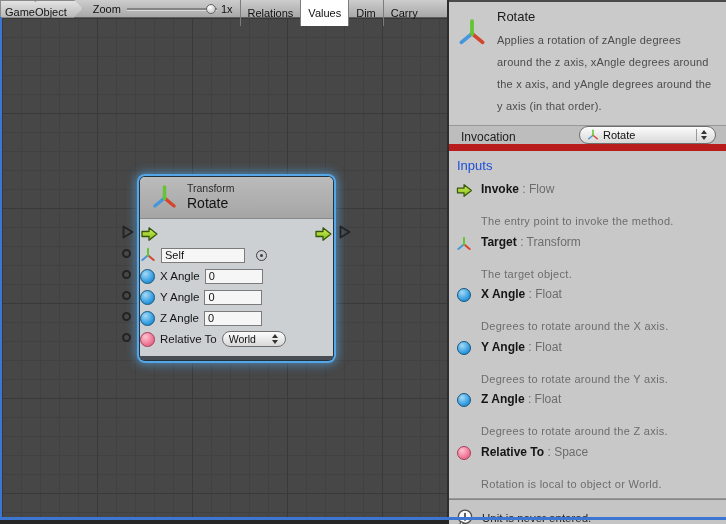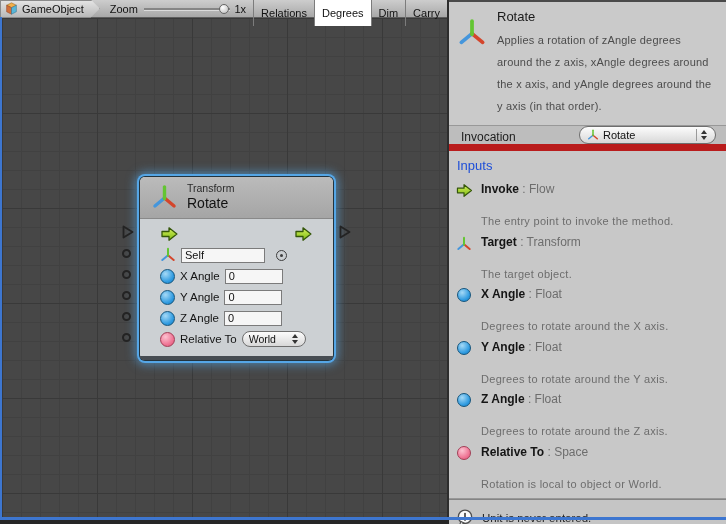--- a/index.html
+++ b/index.html
@@ -7,21 +7,21 @@
   #screen { position:relative; width:726px; height:524px; background:#262626; overflow:hidden;
             font-family:"Liberation Sans","DejaVu Sans",sans-serif; }
 
   
   .toolbar { position:absolute; left:0; top:0; width:447px; height:18px;
              background:linear-gradient(#cdcdcd,#a8a8a8); border-bottom:1px solid #5e5e5e;
              display:flex; align-items:center; font-size:11px; color:#111; z-index:5; }
   .breadcrumb { height:18px; display:flex; align-items:center; gap:4px; padding:0 16px 0 5px;
                 background:linear-gradient(#e6e6e6,#b6b6b6);
                 clip-path:polygon(0 0, calc(100% - 9px) 0, 100% 50%, calc(100% - 9px) 100%, 0 100%);
-                box-shadow:inset 0 0 0 1px #8a8a8a; }
+                box-shadow:inset 0 0 0 1px #8a8a8a;flex-direction:column; }
   .zoom-label { margin-left:10px; }
   .slider { position:relative; width:90px; height:18px; margin:0 4px 0 6px; }
   .slider .track { position:absolute; left:0; right:0; top:8px; height:2px; background:#858585;
                    box-shadow:0 1px 0 rgba(255,255,255,.5); }
   .slider .knob { position:absolute; right:1px; top:4px; width:10px; height:10px; border-radius:50%;
                   border:1px solid #666;
                   background:radial-gradient(circle at 35% 30%, #ffffff, #cecece 70%, #adadad); }
   .zoom-value { margin-right:5px; }
   .tb-buttons { display:flex; height:18px; margin-left:2px; flex:1; }
   .tb-btn { display:flex; align-items:center; padding:13px 7px; border-left:1px solid #7c7c7c; height:18px;
@@ -43,21 +43,21 @@
   .divider { position:absolute; left:447px; top:0; width:2px; height:517px; background:#2d2d2d; z-index:5; }
 
   
   .node { position:absolute; left:138px; top:159px; width:193px; border-radius:5px; background:#ccd0d3;
           box-shadow:0 0 0 1px #22333d, 0 0 0 3px #55a6e6, 0 0 10px 5px rgba(85,166,230,.6); }
   .node-header { height:42px; background:linear-gradient(#bbbbbb,#a5a5a5); border-bottom:1px solid #898989;
                  border-radius:5px 5px 0 0; display:flex; align-items:center; gap:9px; padding:0 4px 0 11px; }
   .nh-text { display:flex; flex-direction:column; line-height:1.25; }
   .nh-cat { font-size:10.5px; color:#2c2c2c; }
   .nh-title { font-size:14px; color:#121212; }
-  .node-body { padding:5px 20px 6px; }
+  .node-body { padding:5px 0 6px; }
   .node-footer { height:4px; background:#474d53; border-radius:0 0 4px 4px; }
   .n-row { height:20px; display:flex; align-items:center; gap:5px; margin-bottom:1px; }
   .flow-row { justify-content:space-between; }
   .n-label { font-size:11.5px; color:#141414; white-space:nowrap; }
   .n-field { height:15px; background:#f6f6f6; border:1px solid #7b7b7b; font-size:11px; color:#111;
              padding:0 3px; font-family:"Liberation Sans","DejaVu Sans",sans-serif; }
   .n-dot { width:15px; height:15px; border-radius:50%; border:1px solid #14557d; flex:none;
            background:radial-gradient(circle at 35% 30%, #a5d9f6, #2e9ae0 65%, #1b7bbd); }
   .n-dot.pink { border-color:#a23d55;
            background:radial-gradient(circle at 35% 30%, #fcc3d1, #ee7192 65%, #dc5876); }
@@ -151,21 +151,21 @@
       <span>GameObject</span>
     </div>
     <span class="zoom-label">Zoom</span>
     <div class="slider">
       <div class="track"></div>
       <div class="knob"></div>
     </div>
     <span class="zoom-value">1x</span>
     <div class="tb-buttons">
       <div class="tb-btn">Relations</div>
-      <div class="tb-btn active">Degrees</div>
+      <div class="tb-btn active">Values</div>
       <div class="tb-btn">Dim</div>
       <div class="tb-btn">Carry</div>
     </div>
   </div>
 
   <div class="graph">
 
     <div class="node">
 
       <svg class="port" style="left:-18px; top:48px;" width="12" height="14">

